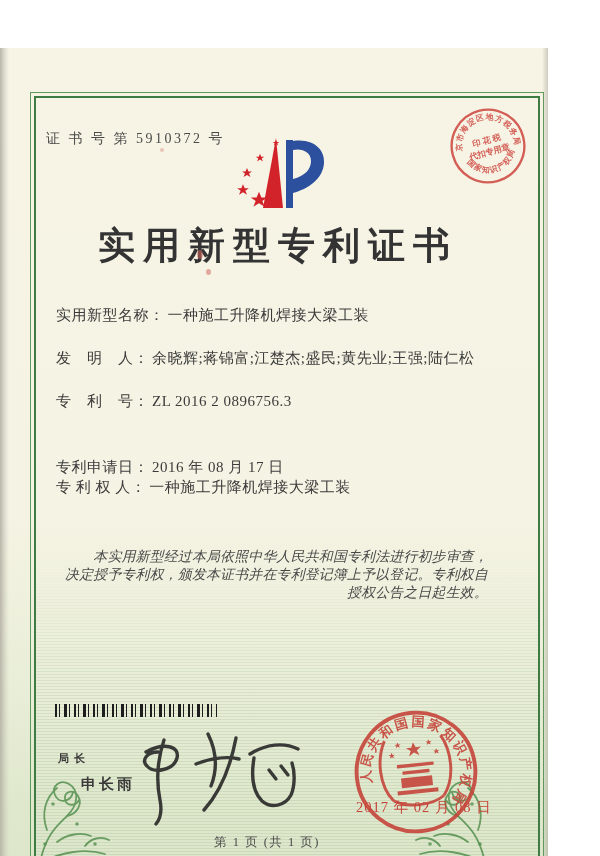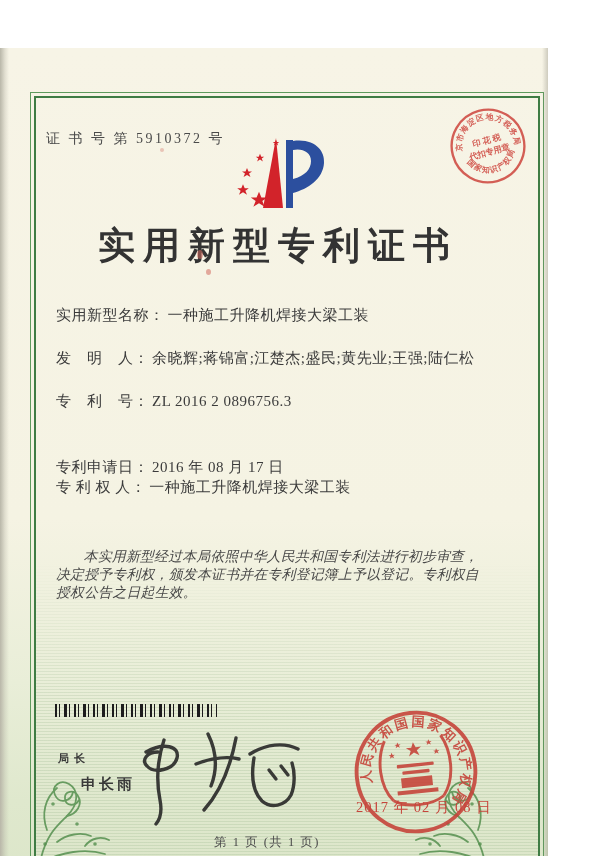--- a/index.html
+++ b/index.html
@@ -26,21 +26,21 @@
       mask-image:linear-gradient(180deg,transparent,black 45%);}
   .cert-number{position:absolute;left:46px;top:82px;font-size:14px;letter-spacing:2.5px;color:#4a4a4a;}
   .logo{position:absolute;left:230px;top:84px;width:100px;height:85px;}
   .title{position:absolute;left:0;right:0;top:173px;text-align:center;
       font-size:37px;font-weight:700;letter-spacing:8px;text-indent:8px;color:#333;}
   .field{position:absolute;left:56px;font-size:15px;letter-spacing:.5px;color:#3b3b3b;white-space:nowrap;}
   .f0{top:258px}.f1{top:301px}.f2{top:344px}.f3{top:410px}.f4{top:430px}.f5{top:473px}
   .fvalue{margin-left:3px;}
   .legal{position:absolute;left:56px;right:60px;top:500px;}
   .legal p{margin:0;text-indent:2em;font-size:13.8px;line-height:17.9px;
-      font-style:italic;letter-spacing:.3px;color:#474747;}
+      font-style:italic;letter-spacing:.3px;color:#474747;text-align:right;}
   .barcode{position:absolute;left:55px;top:656px;width:162px;height:13px;background:
       repeating-linear-gradient(90deg,#1d1d1d 0 2px,transparent 2px 4px,#1d1d1d 4px 5px,
       transparent 5px 9px,#1d1d1d 9px 12px,transparent 12px 14px,#1d1d1d 14px 15px,transparent 15px 19px);}
   .signer-title{position:absolute;left:58px;top:703px;font-size:11px;font-weight:700;letter-spacing:5px;}
   .signer-name{position:absolute;left:58px;top:727px;font-size:15px;font-weight:700;letter-spacing:3px;padding-left:23px;}
   .signature{position:absolute;left:112px;top:674px;width:200px;height:108px;}
   .office-seal{position:absolute;left:343px;top:651px;width:146px;height:146px;opacity:.9;}
   .seal-date{position:absolute;left:356px;top:750px;font-size:14.5px;letter-spacing:1px;
       color:#c6453b;white-space:nowrap;z-index:6;}
   .tax-stamp{position:absolute;left:434px;top:44px;width:108px;height:108px;opacity:.88;}

